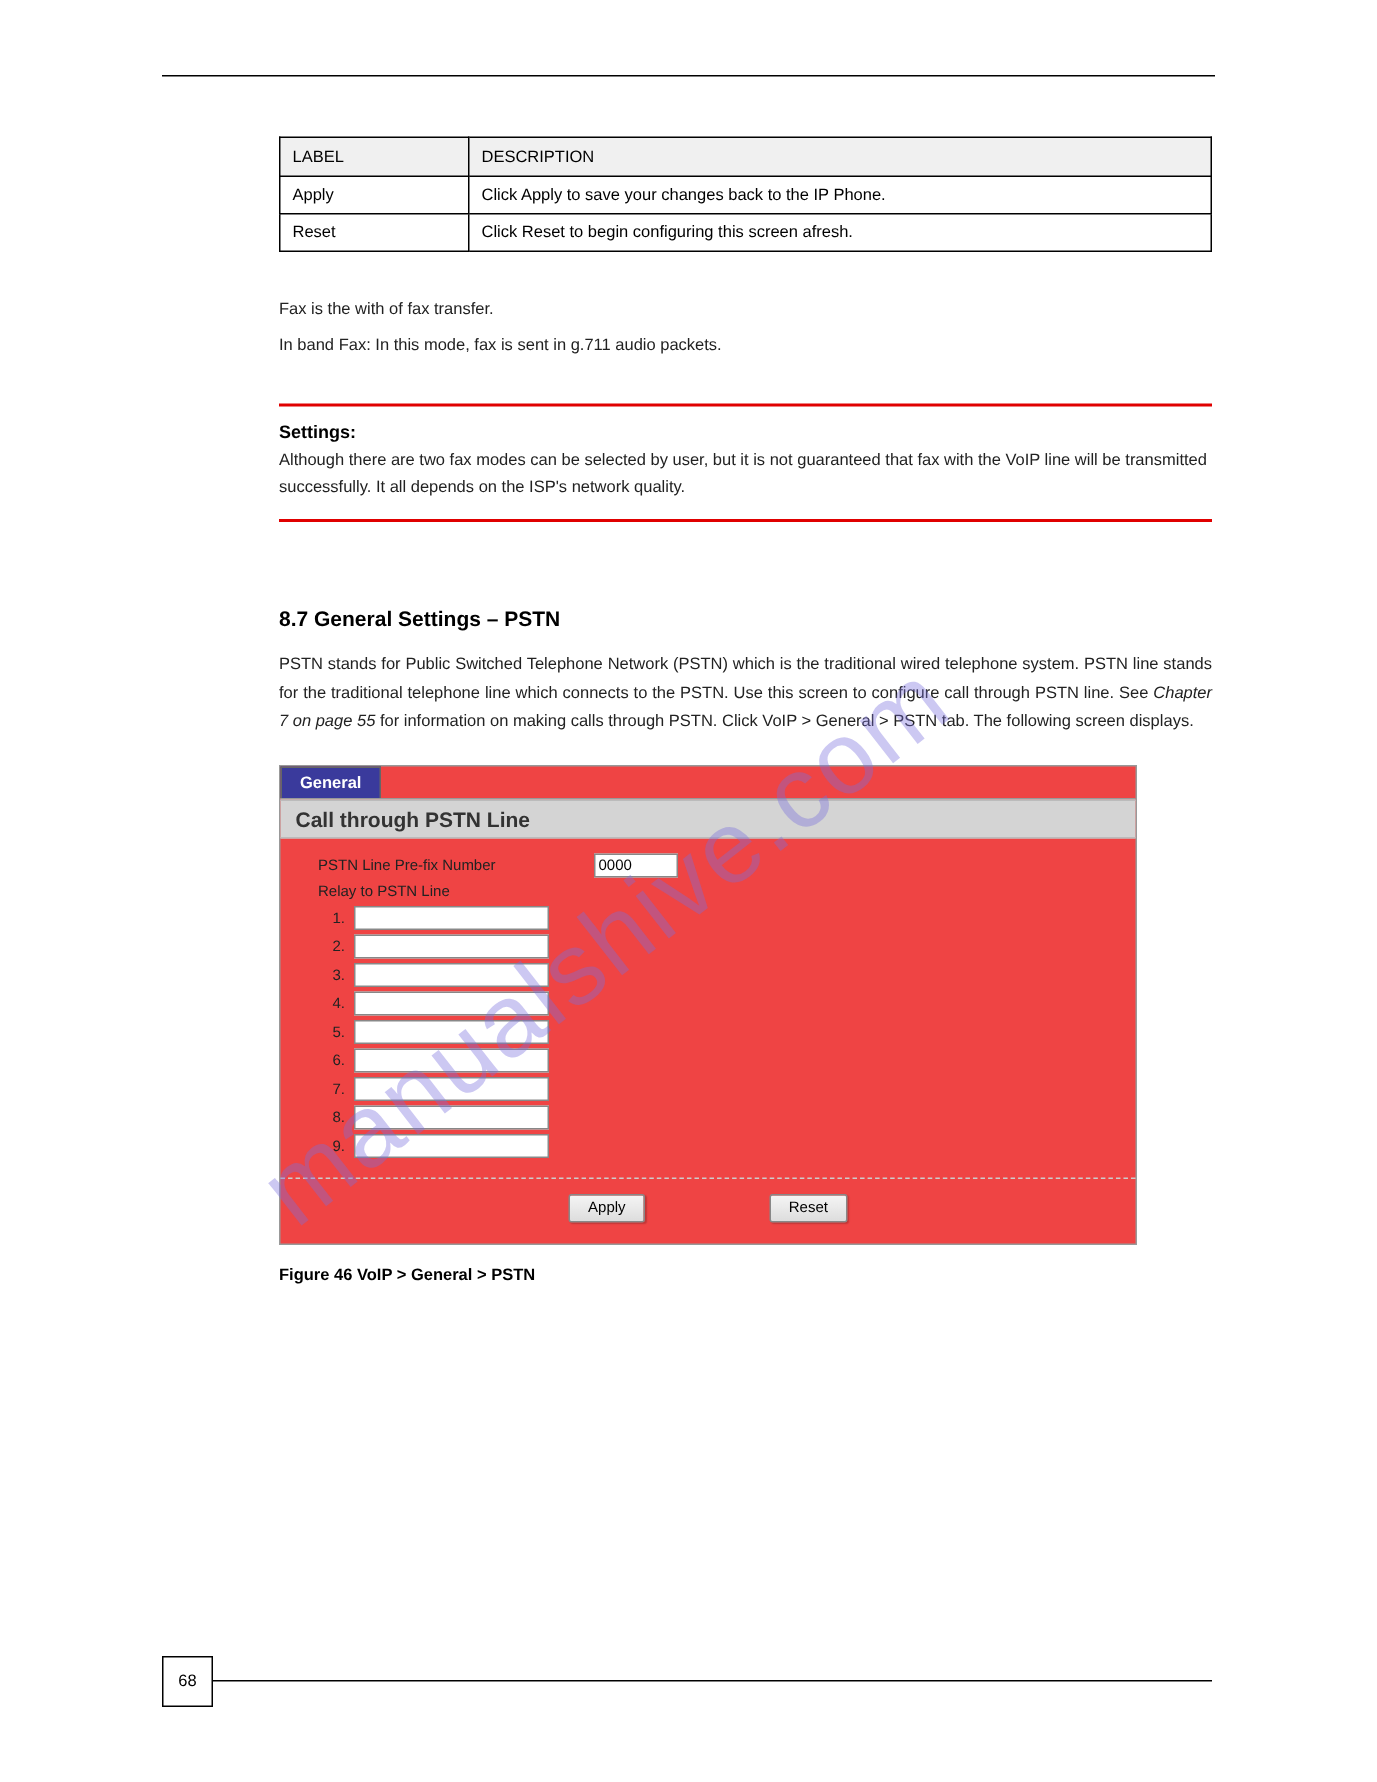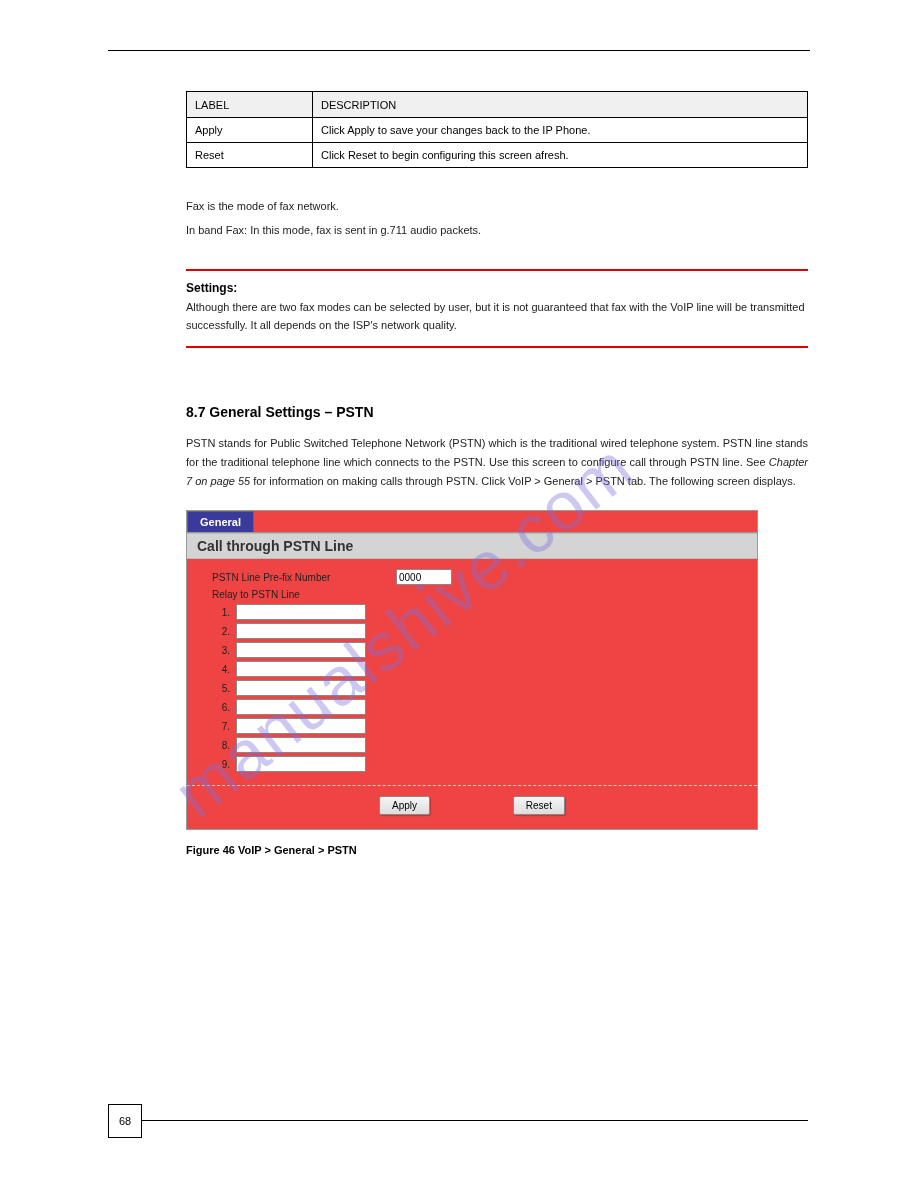--- a/index.html
+++ b/index.html
@@ -59,21 +59,21 @@
         <td>Click Apply to save your changes back to the IP Phone.</td>
       </tr>
       <tr>
         <td>Reset</td>
         <td>Click Reset to begin configuring this screen afresh.</td>
       </tr>
     </tbody>
   </table>
 
   <div class="desc-block">
-    <p>Fax is the mode of fax network.</p>
+    <p>Fax is the with of fax transfer.</p>
     <p>In band Fax: In this mode, fax is sent in g.711 audio packets.</p>
   </div>
 
   <div class="warning-block">
     <hr class="warn-line">
     <div class="warn-title">Settings:</div>
     <div class="warn-text">Although there are two fax modes can be selected by user, but it is not guaranteed that fax with the VoIP line will be transmitted successfully. It all depends on the ISP's network quality.</div>
     <hr class="warn-line">
   </div>
 

